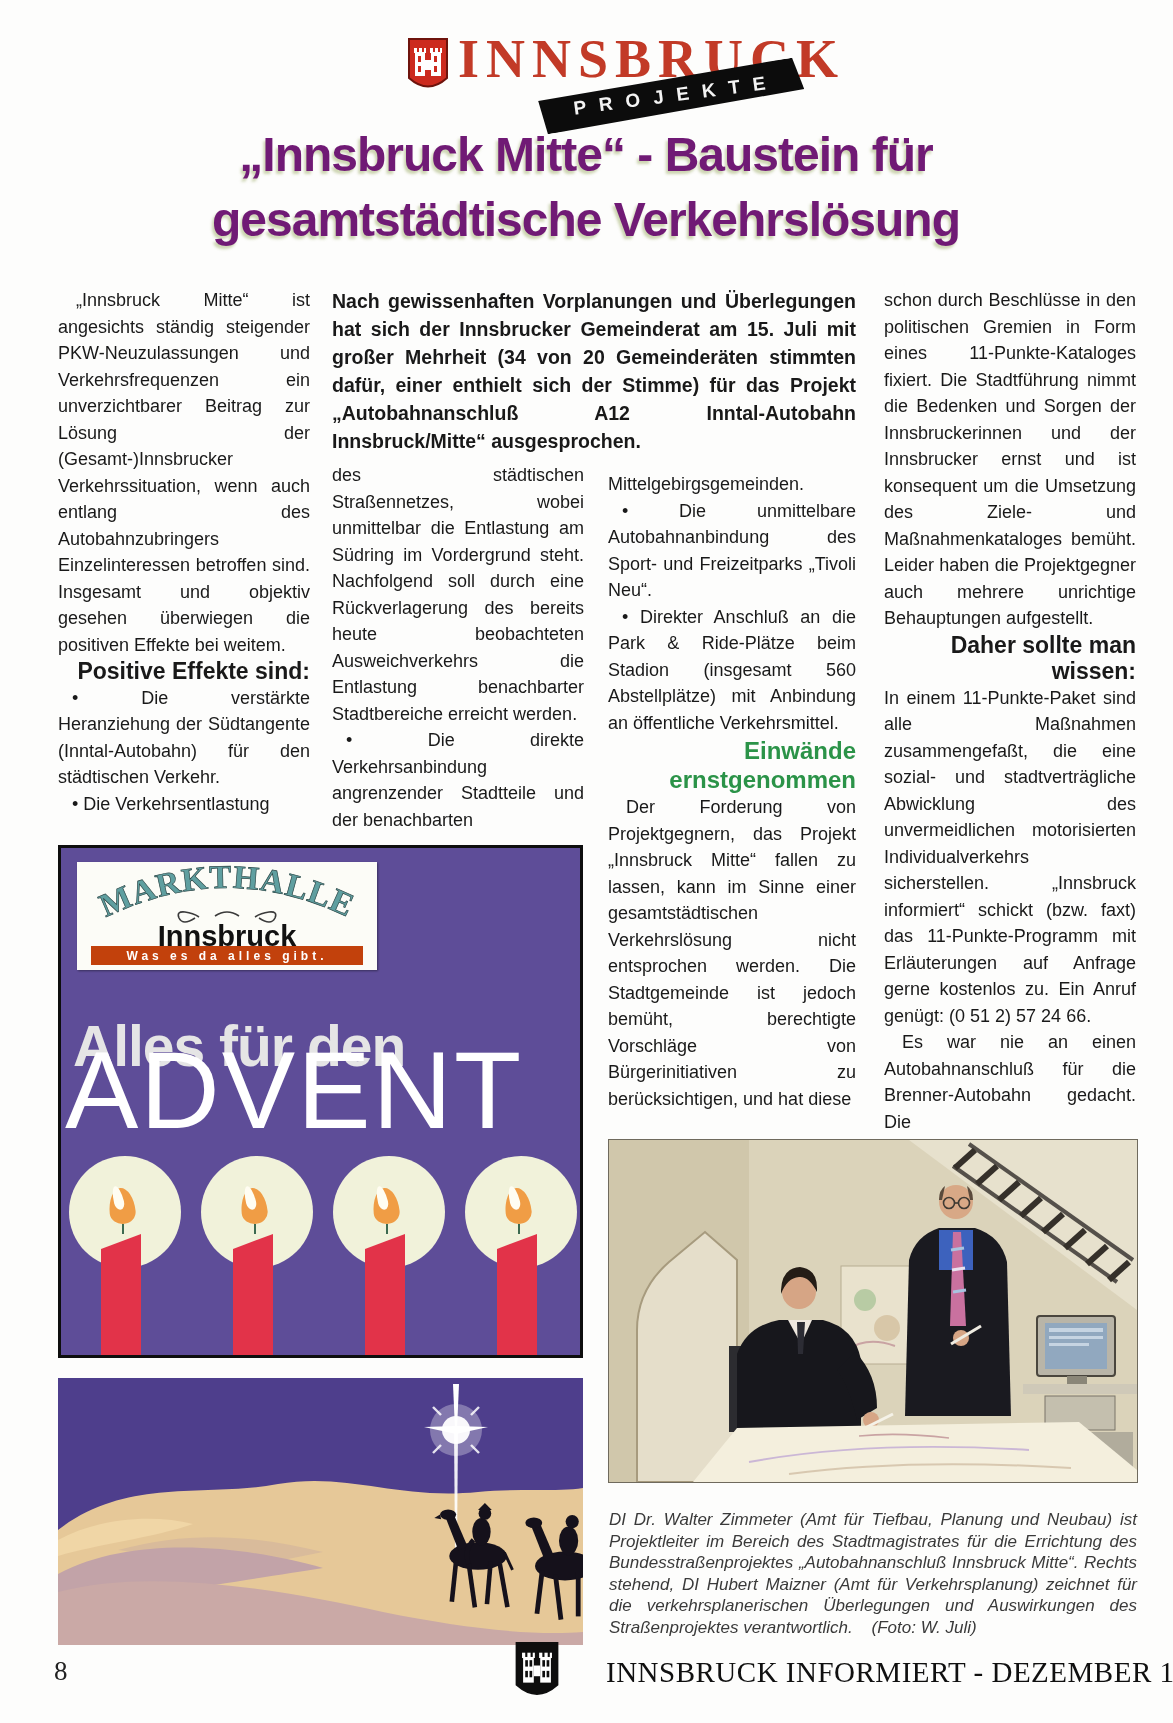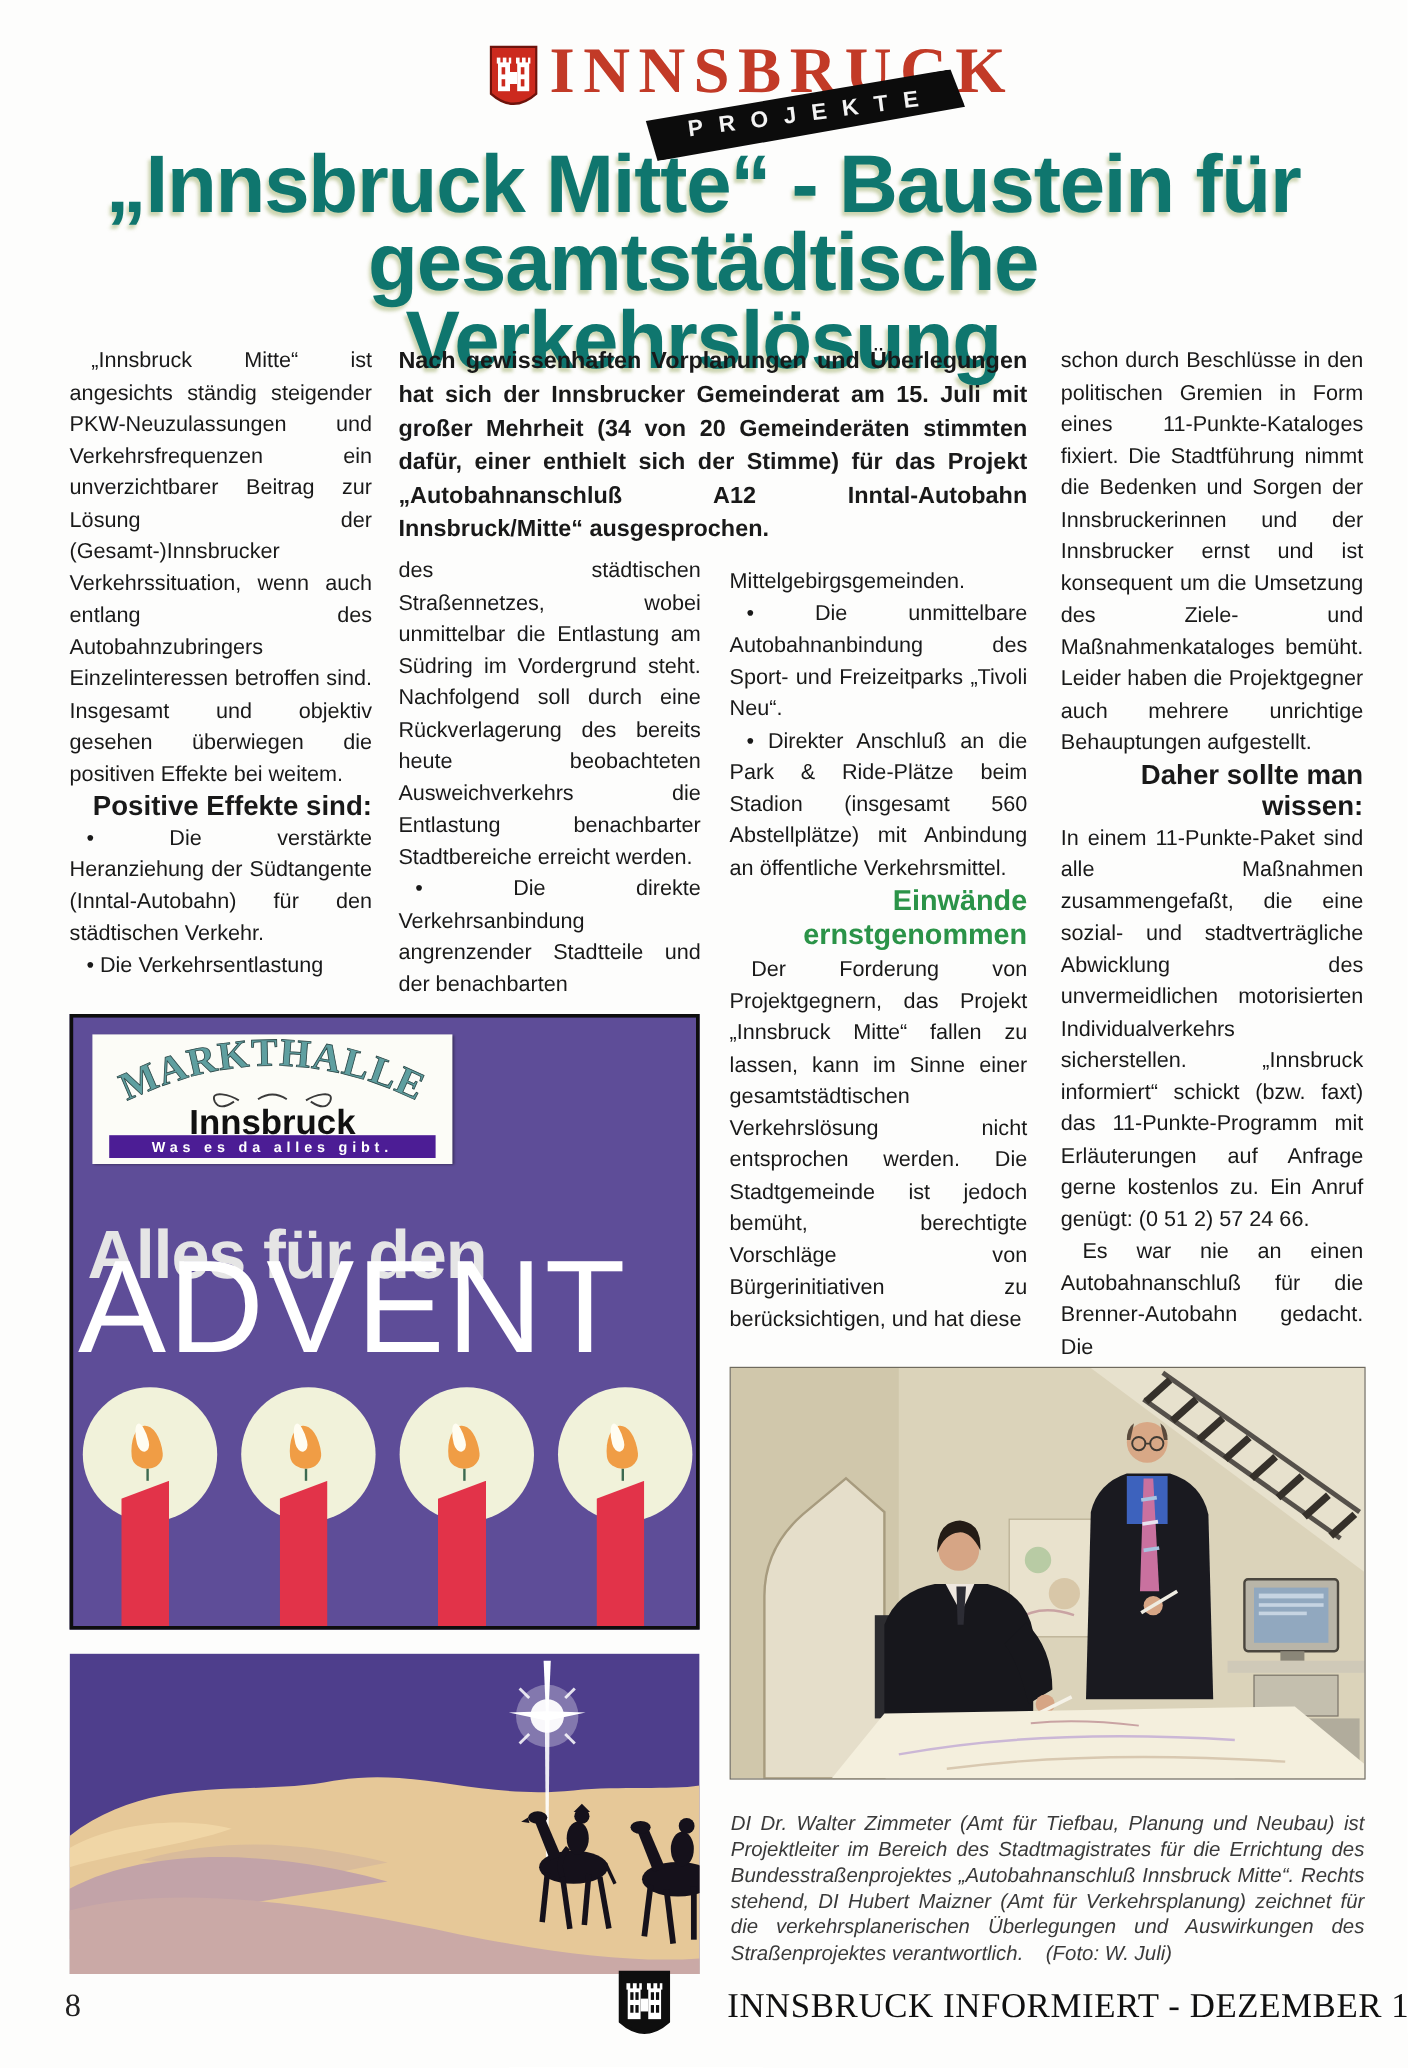--- a/index.html
+++ b/index.html
@@ -11,21 +11,21 @@
   #masthead .crest{position:absolute;left:0;top:10px;}
   #masthead .mag-title{position:absolute;left:50px;top:0;font-family:"Liberation Serif",serif;
         font-weight:bold;font-size:54px;letter-spacing:7px;color:#c23a27;white-space:nowrap;}
   #masthead .banner{position:absolute;left:128px;top:46px;width:268px;height:44px;background:#0c0c0c;
         transform:rotate(-7.5deg);clip-path:polygon(1% 22%,97% 0%,100% 74%,3% 100%);
         display:flex;align-items:center;justify-content:center;}
   #masthead .banner span{color:#f4f4f4;font-weight:bold;font-size:19px;letter-spacing:13px;padding-left:12px;}
 
   
   #headline{position:absolute;left:52px;top:122px;width:1068px;text-align:center;
-        color:#0f766e;font-weight:bold;font-size:68px;line-height:65px;letter-spacing:-1px;
+        color:#701a75;font-weight:bold;font-size:48px;line-height:65px;letter-spacing:-1px;
         text-shadow:-2px 3px 3px rgba(130,150,60,.40);}
 
   
   .col{position:absolute;text-align:justify;font-size:18px;line-height:26.5px;hyphens:auto;overflow-wrap:break-word;}
   .col p{margin:0;}
   .indent{text-indent:18px;}
   .bullet{text-indent:14px;}
   .col-heading{font-weight:bold;font-size:23px;margin:14px 0 4px 0;text-align:right;}
   #col1{left:58px;top:287px;width:252px;}
   #intro-bold{left:332px;top:287px;width:524px;font-weight:bold;font-size:19.5px;line-height:28px;
@@ -36,21 +36,21 @@
   .green-subhead{color:#2b9348;font-weight:bold;font-size:24px;line-height:29px;text-align:right;
         margin:30px 0 16px 0;text-indent:0;}
 
   
   #ad-top{position:absolute;left:58px;top:845px;width:525px;height:513px;background:#5e4d98;
         border:3px solid #0e0e0e;box-sizing:border-box;overflow:hidden;}
   #ad-logo{position:absolute;left:16px;top:14px;width:300px;height:108px;background:#fcfcf7;
         box-shadow:1px 1px 2px rgba(0,0,0,.4);}
   #ad-logo .brand-name{position:absolute;left:0;top:58px;width:100%;text-align:center;
         font-weight:bold;font-size:29px;letter-spacing:0;color:#111;}
-  #ad-logo .tagline-bar{position:absolute;left:14px;bottom:5px;width:272px;height:19px;background:#4c1d95;
+  #ad-logo .tagline-bar{position:absolute;left:14px;bottom:5px;width:272px;height:19px;background:#c2410c;
         display:flex;align-items:center;justify-content:center;}
   #ad-logo .tagline-bar span{color:#fff;font-weight:bold;font-size:12px;letter-spacing:4px;}
   #ad-line1{position:absolute;left:12px;top:128px;color:#e5e5e5;font-weight:bold;font-size:57px;
         letter-spacing:-1px;line-height:60px;margin-top:40px;}
   #ad-line2{position:absolute;left:4px;top:186px;color:#fff;font-weight:normal;font-size:110px;
         letter-spacing:2px;line-height:112px;white-space:nowrap;}
   .candle-row{position:absolute;left:0;top:308px;width:100%;height:202px;}
   .candle{position:absolute;width:116px;height:202px;}
   .candle .glow{position:absolute;left:2px;top:0;width:112px;height:112px;border-radius:50%;background:#f1f2da;}
   .candle .flame{position:absolute;left:50%;top:32px;width:26px;height:36px;margin-left:-16px;

